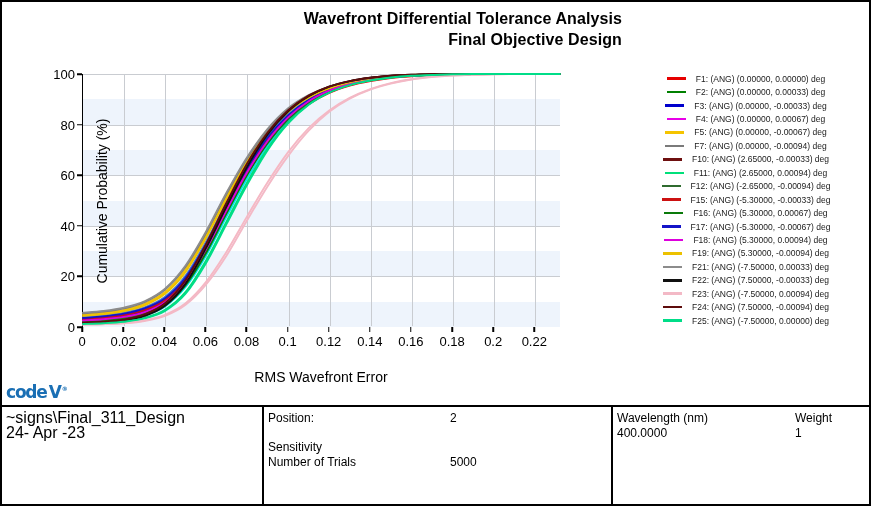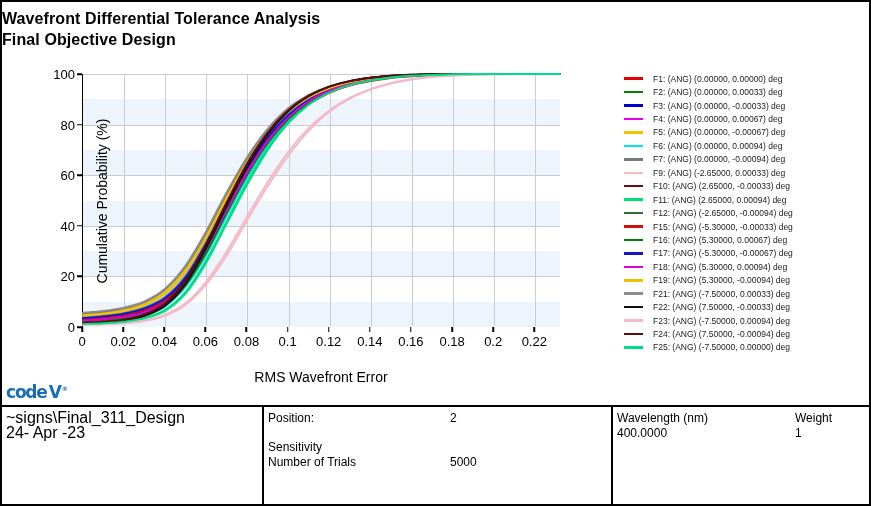--- a/index.html
+++ b/index.html
@@ -19,21 +19,21 @@
     box-sizing: border-box;
     overflow: hidden;
   }
 
   
   #title-block {
     position: absolute;
     left: 0;
     top: 6px;
     width: 620px;
-    text-align: left;
+    text-align: right;
   }
   .title-line {
     font-size: 16px;
     font-weight: bold;
     color: #000000;
     line-height: 21px;
     letter-spacing: 0.1px;
   }
 
   
@@ -141,20 +141,21 @@
   #legend {
     position: absolute;
     left: 622px;
     top: 70px;
     width: 244px;
   }
   .legend-row {
     display: flex;
     align-items: center;
     height: 13.45px;
+    justify-content: center;
   }
   .legend-swatch {
     width: 19px;
     height: 2.5px;
     flex: 0 0 19px;
     margin-right: 10px;
   }
   .legend-text {
     font-size: 8.5px;
     color: #1a1a1a;
@@ -347,30 +348,22 @@
       </div>
       <div class="legend-row">
         <span class="legend-swatch" style="background: rgb(232, 0, 232);"></span>
         <span class="legend-text">F4: (ANG) (0.00000, 0.00067) deg</span>
       </div>
       <div class="legend-row">
         <span class="legend-swatch" style="background: rgb(245, 196, 0);"></span>
         <span class="legend-text">F5: (ANG) (0.00000, -0.00067) deg</span>
       </div>
       <div class="legend-row">
-        <span class="legend-swatch" style="background: rgb(0, 229, 238);"></span>
-        <span class="legend-text">F6: (ANG) (0.00000, 0.00094) deg</span>
-      </div>
-      <div class="legend-row">
         <span class="legend-swatch" style="background: rgb(122, 122, 122);"></span>
         <span class="legend-text">F7: (ANG) (0.00000, -0.00094) deg</span>
-      </div>
-      <div class="legend-row">
-        <span class="legend-swatch" style="background: rgb(245, 184, 196);"></span>
-        <span class="legend-text">F9: (ANG) (-2.65000, 0.00033) deg</span>
       </div>
       <div class="legend-row">
         <span class="legend-swatch" style="background: rgb(110, 15, 15);"></span>
         <span class="legend-text">F10: (ANG) (2.65000, -0.00033) deg</span>
       </div>
       <div class="legend-row">
         <span class="legend-swatch" style="background: rgb(0, 224, 122);"></span>
         <span class="legend-text">F11: (ANG) (2.65000, 0.00094) deg</span>
       </div>
       <div class="legend-row">

